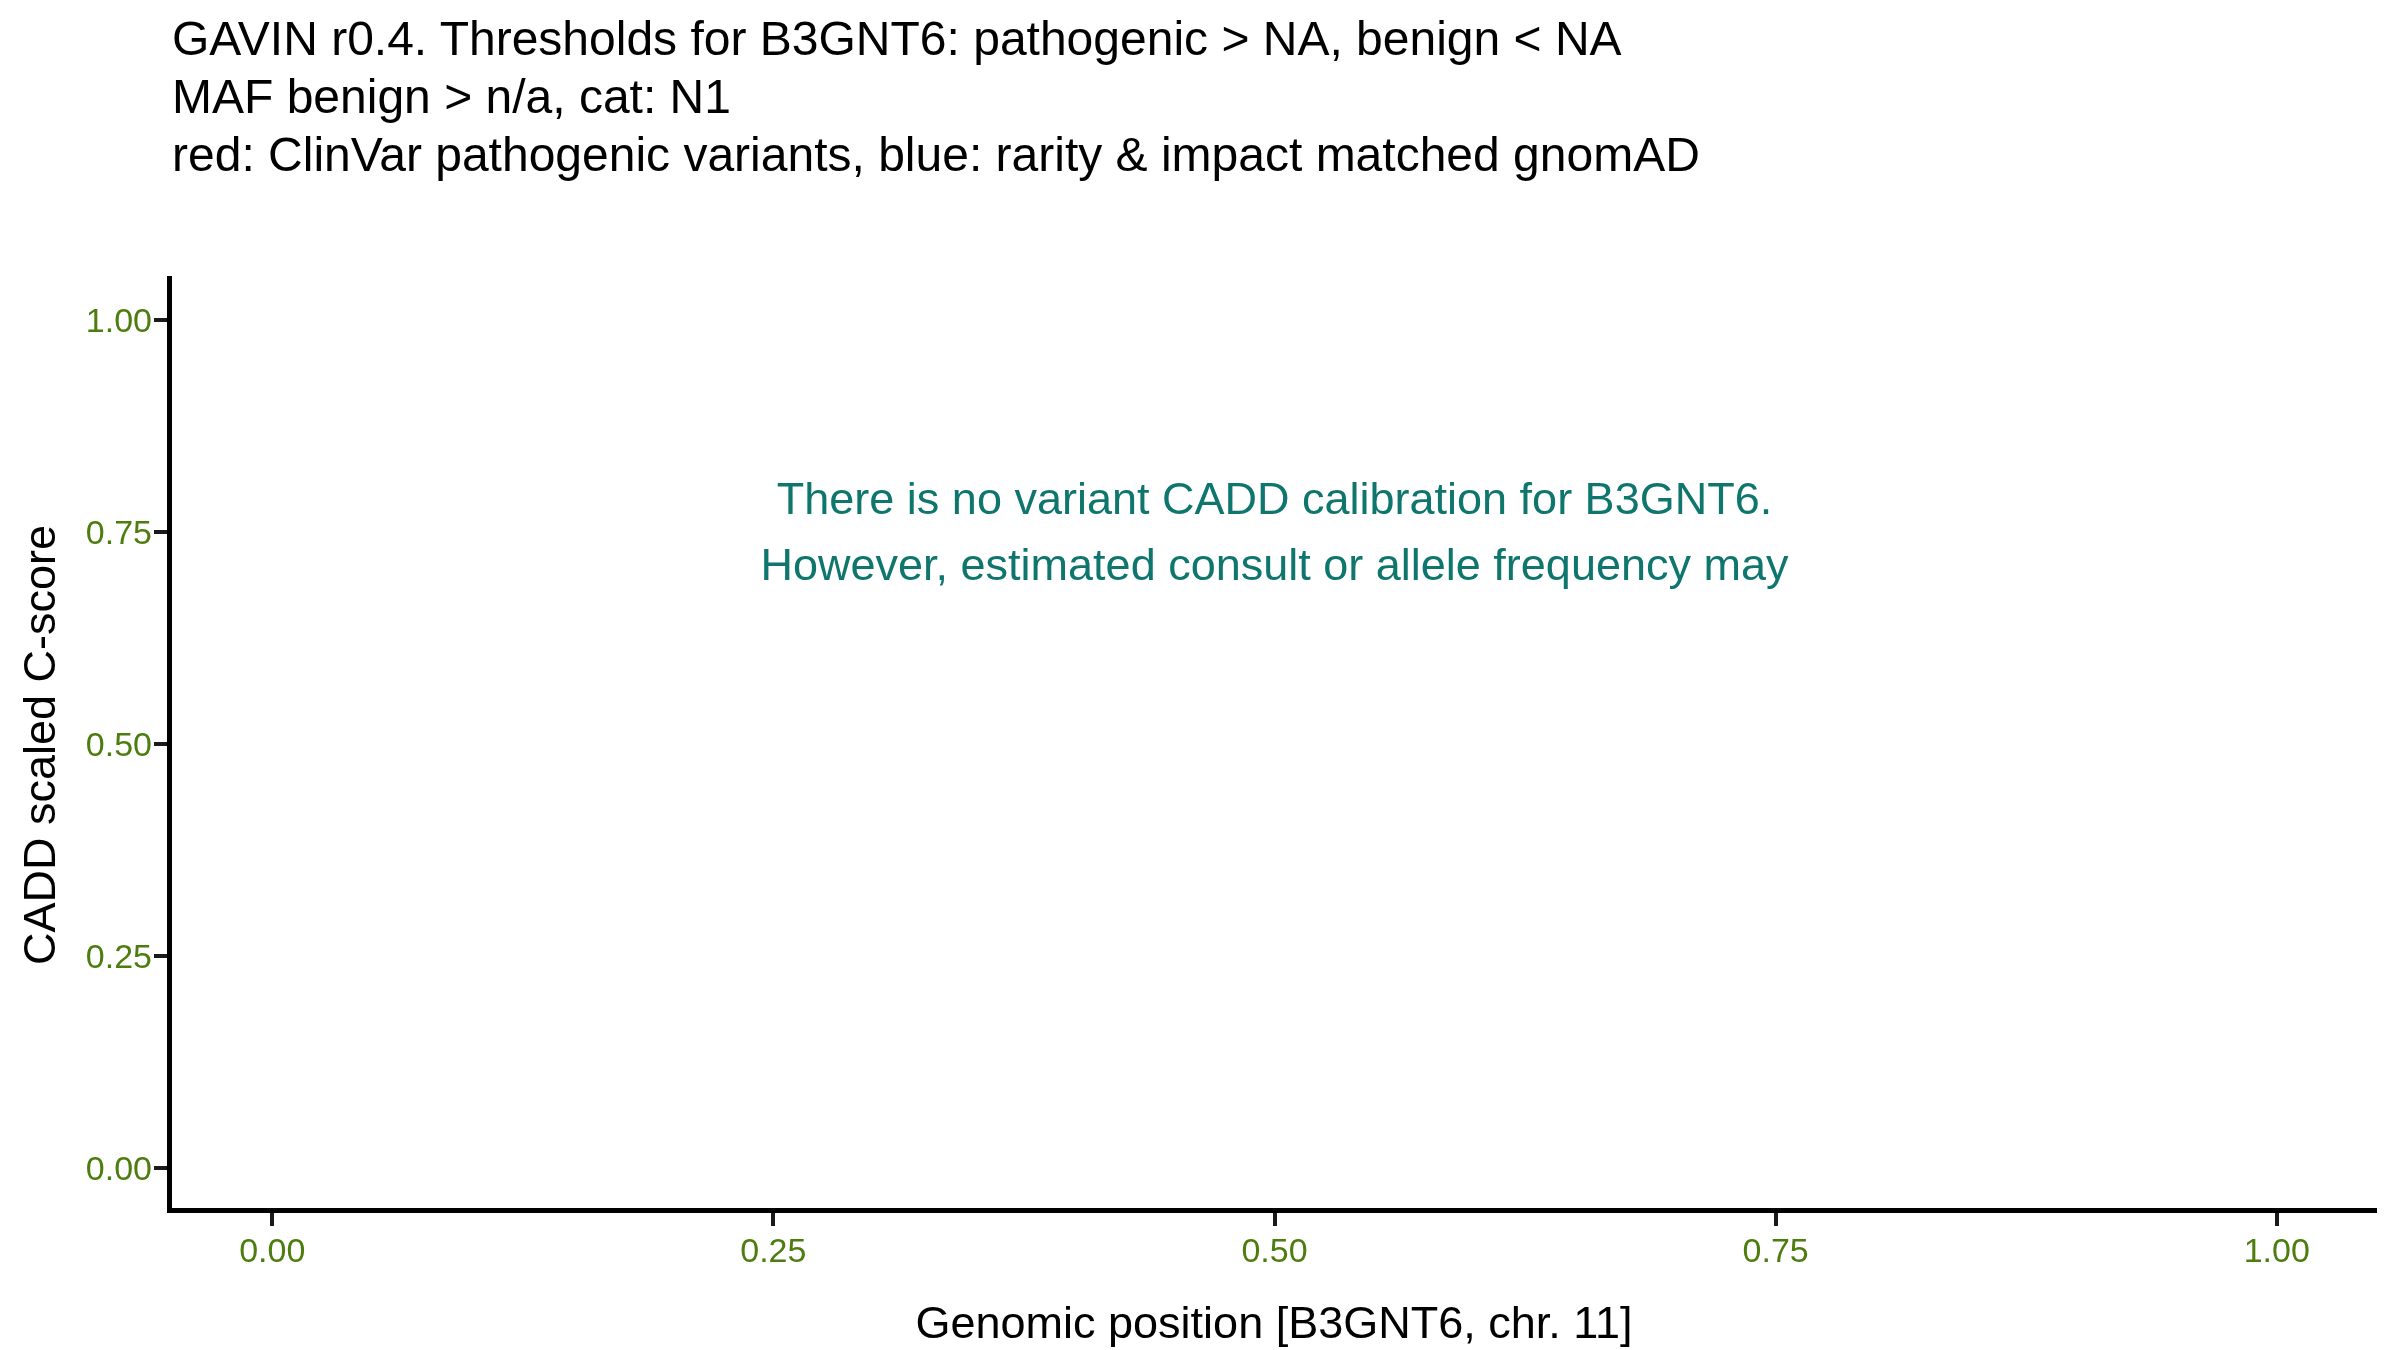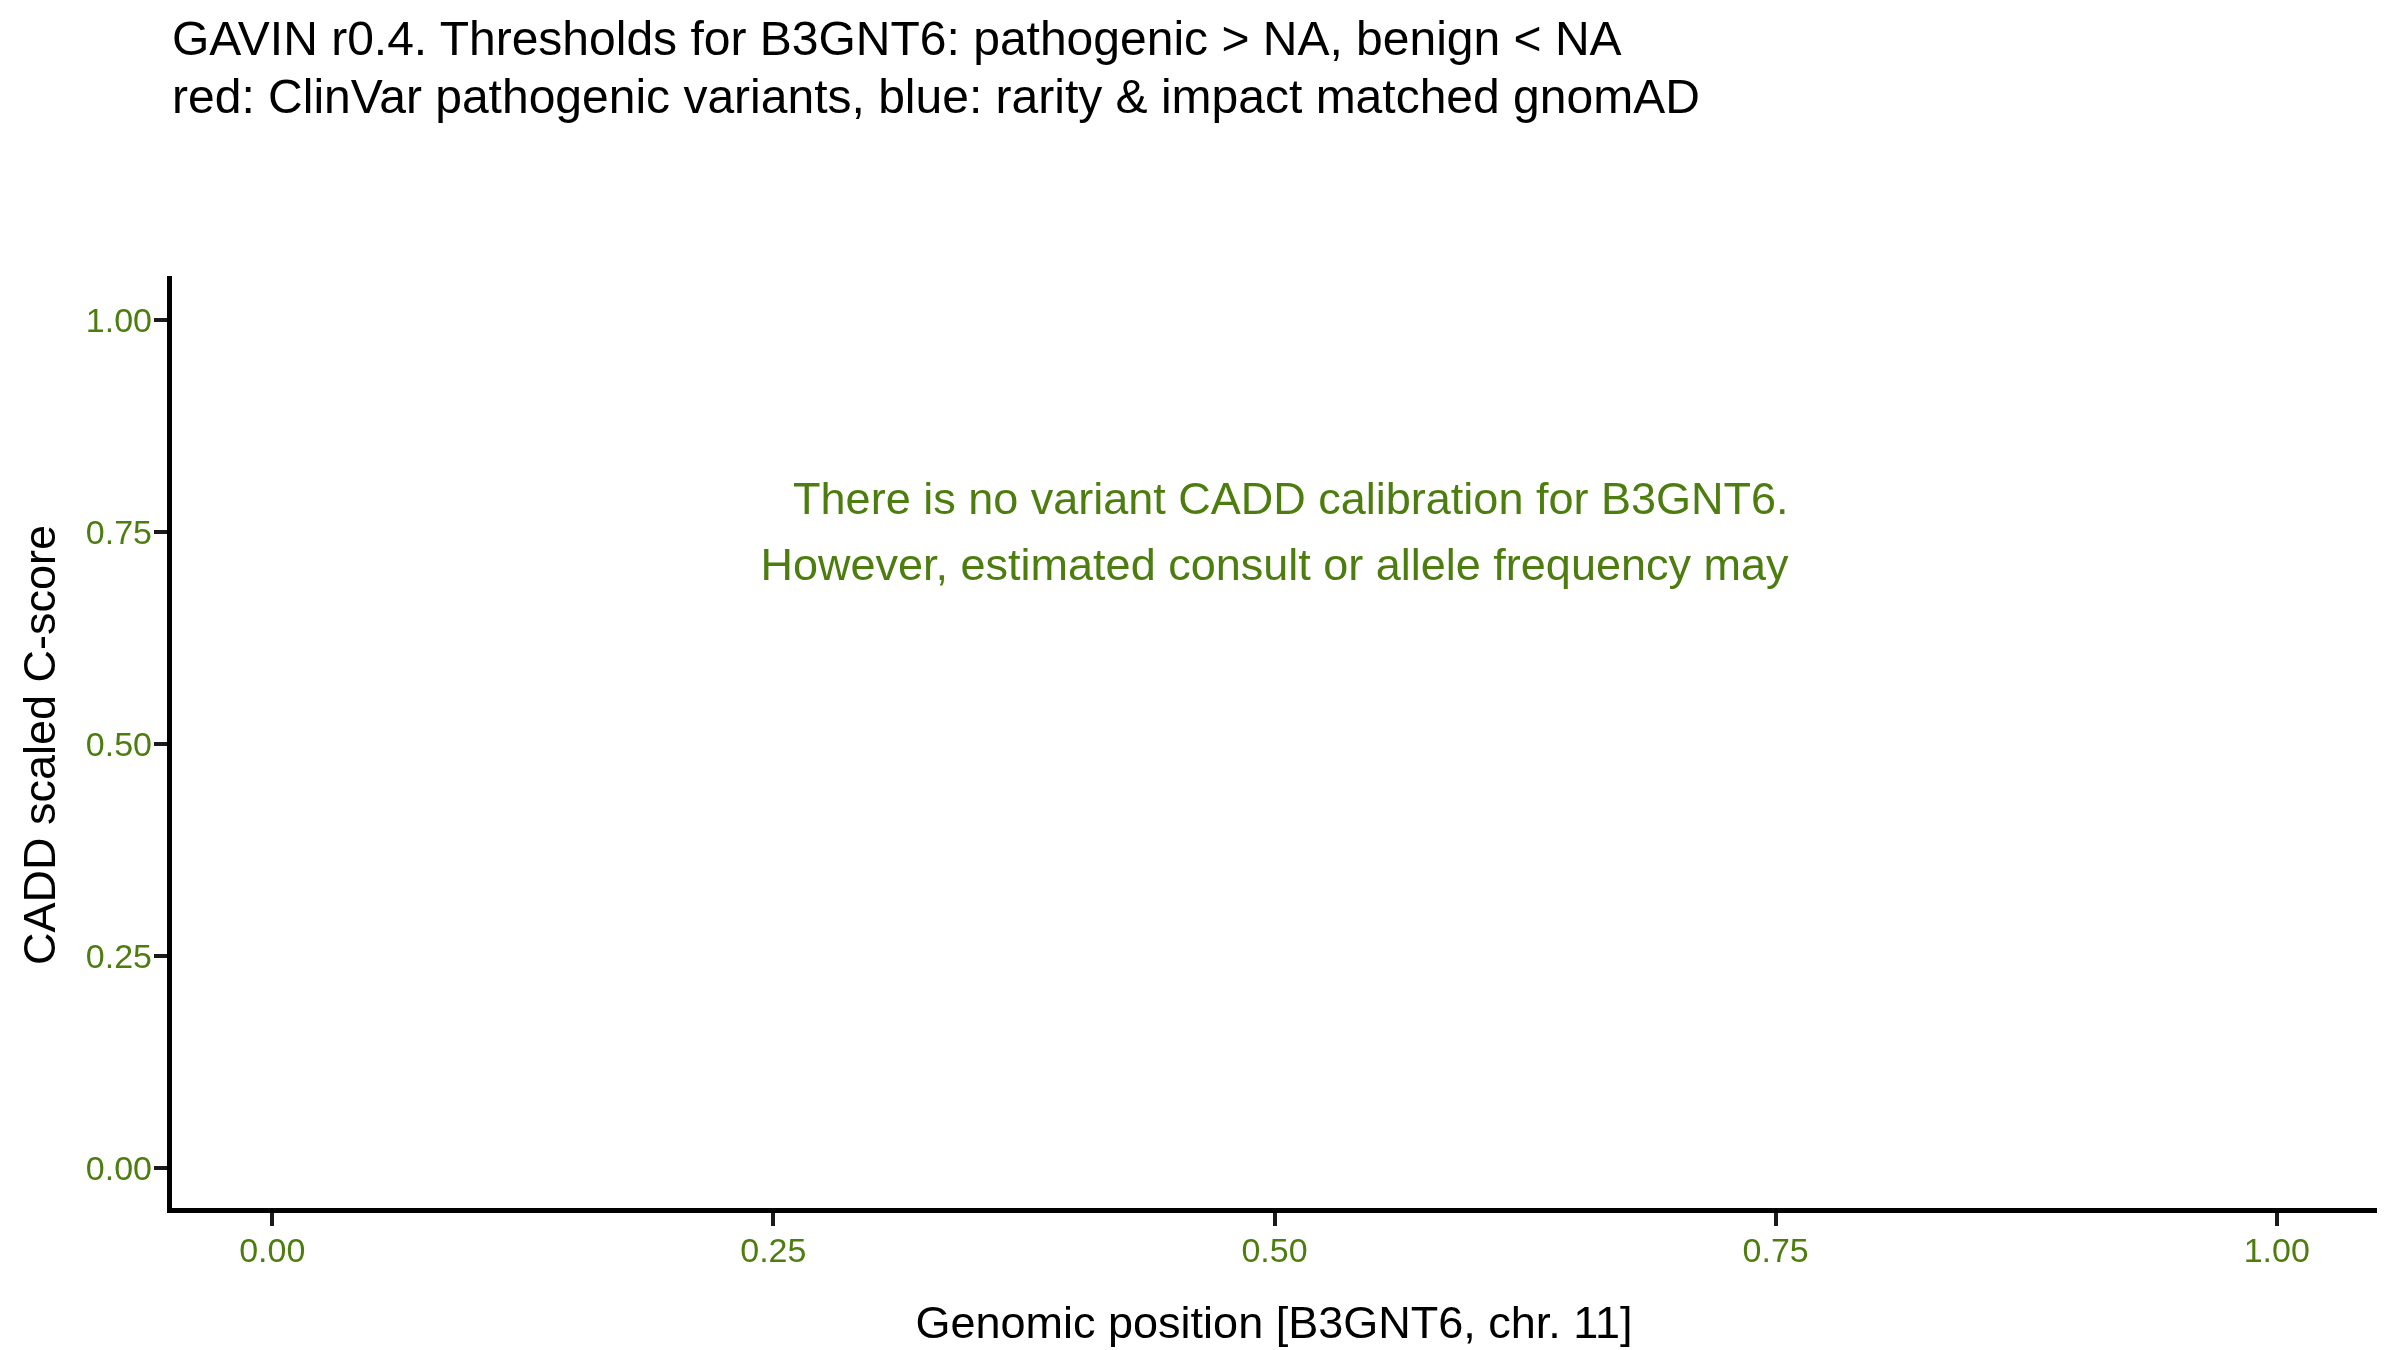--- a/index.html
+++ b/index.html
@@ -27,32 +27,33 @@
   .tick-label.x{width:160px;text-align:center;top:1230px;}
   .tick-label.y{width:150px;text-align:right;left:2px;}
   .axis-title{
     position:absolute;color:#000000;font-size:45px;white-space:nowrap;
   }
   #x-axis-title{left:1274px;top:1282px;transform:translateX(-50%);margin-top:15px;}
   #y-axis-title{left:40px;top:745px;transform:translate(-50%,-50%) rotate(-90deg);}
   .annotation{
     position:absolute;left:1274px;top:532px;
     transform:translate(-50%,-50%);
-    color:#4d7c0f;font-size:45px;line-height:66px;
-    text-align:right;white-space:nowrap;
+    color:#0f766e;font-size:45px;line-height:66px;
+    text-align:center;white-space:nowrap;
   }
   .panel{position:absolute;left:172px;top:278px;width:2205px;height:932px;background:transparent;}
 </style>
 </head>
 <body>
 
 <div class="canvas">
 
   <div class="plot-title">
     <div>GAVIN r0.4. Thresholds for B3GNT6: pathogenic &gt; NA, benign &lt; NA</div>
+    <div>MAF benign &gt; n/a, cat: N1</div>
     <div>red: ClinVar pathogenic variants, blue: rarity &amp; impact matched gnomAD</div>
   </div>
 
   <div class="panel"></div>
 
   <div id="y-axis-line" class="axis-line"></div>
   <div id="x-axis-line" class="axis-line"></div>
 
   <div id="x-ticks">
       <div class="tick-mark x" style="left: 270.227px;"></div>

